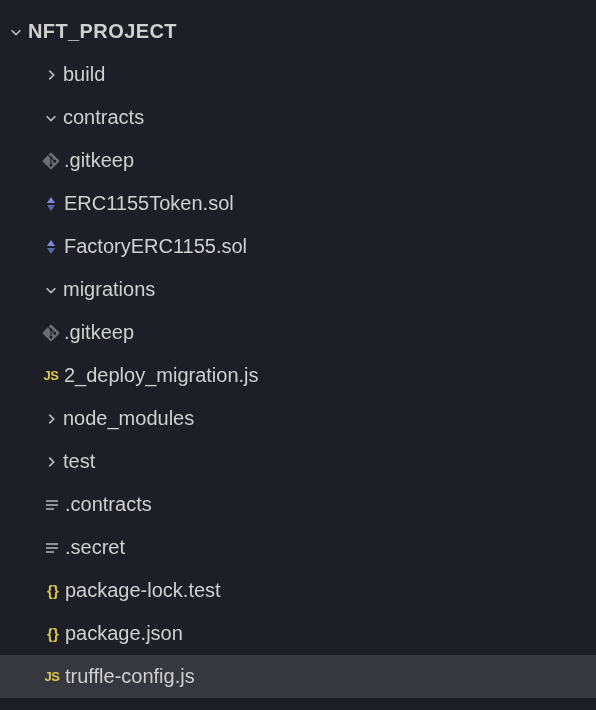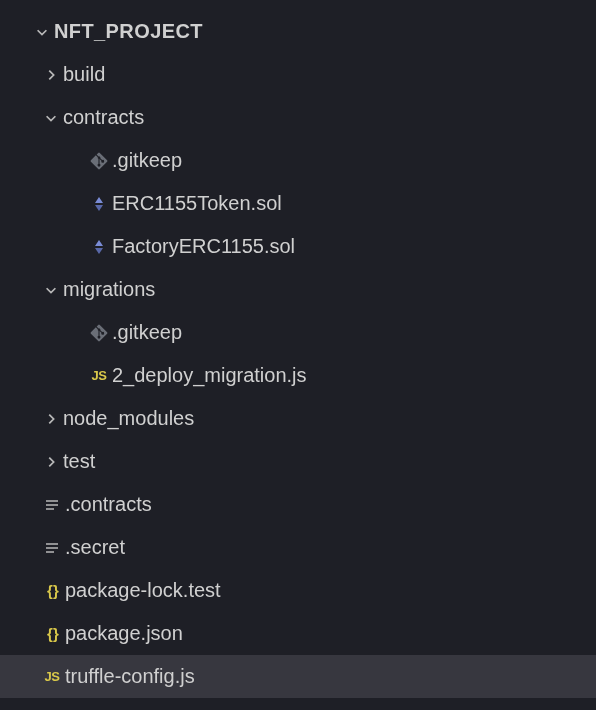--- a/index.html
+++ b/index.html
@@ -19,23 +19,23 @@
       height: 43px;
       cursor: pointer;
       padding-left: 8px;
     }
     .tree-row.selected { background: #37373f; }
     .project-header {
       font-weight: 700;
       letter-spacing: 0.4px;
       color: #d6d6d6;
     }
-    .indent-0 { padding-left: 30px; }
+    .indent-0 { padding-left: 4px; }
     .indent-1 { padding-left: 39px; }
-    .indent-2 { padding-left: 86px; }
+    .indent-2 { padding-left: 38px; }
     .chevron {
       display: inline-flex;
       width: 24px;
       justify-content: center;
       align-items: center;
       color: #b8b8b8;
     }
     .chevron svg { width: 14px; height: 14px; }
     .icon {
       display: inline-flex;

